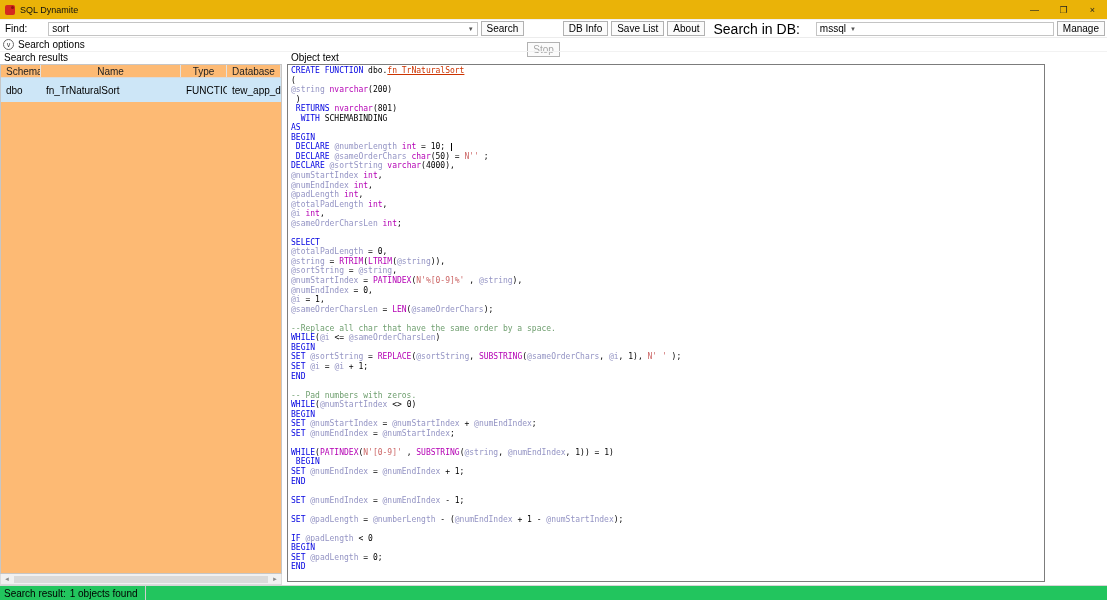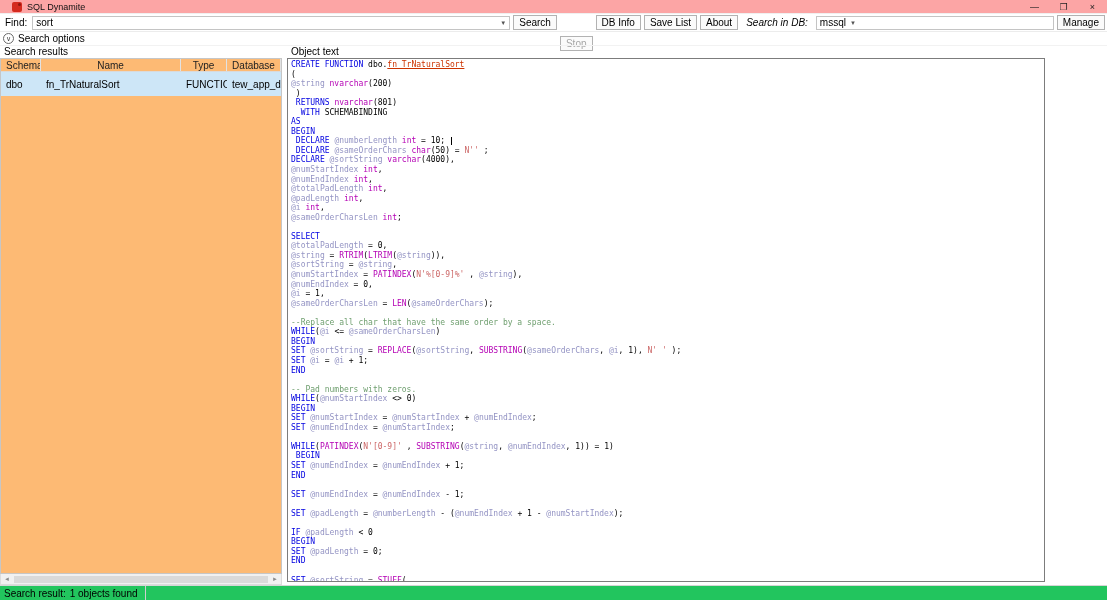--- a/index.html
+++ b/index.html
@@ -4,38 +4,38 @@
 <style>
   * { box-sizing: border-box; margin: 0; padding: 0; }
   html,body { width:1107px; height:600px; overflow:hidden; }
   body {
     font-family: "Liberation Sans", sans-serif;
     font-size: 10px; color:#000; background:#fff;
     display:flex; flex-direction:column;
   }
 
   
-  .titlebar { height:14px; display:flex; align-items:center; padding-left:12px; background:#fca5a5; border-bottom:1px solid #f0f0f0; flex:none; }
+  .titlebar { height:20px; display:flex; align-items:center; padding-left:5px; background:#eab308; border-bottom:1px solid #f0f0f0; flex:none; }
   .app-icon { width:10px; height:10px; background:#d42a1e; border-radius:2px; margin-right:5px; position:relative; flex:none; }
   .app-icon::after { content:""; position:absolute; right:1px; top:1px; width:3px; height:3px; background:#8f160e; border-radius:50%; }
   .title-text { font-size:9px; color:#111; }
   .win-controls { margin-left:auto; display:flex; height:16px; }
   .win-btn { width:29px; display:flex; align-items:center; justify-content:center; font-size:9px; color:#222; cursor:default; }
 
   
   .findbar { height:18px; display:flex; align-items:center; gap:3px; padding:0 2px 0 5px; border-bottom:1px solid #ececec; flex:none; }
-  .find-label { font-size:10px; margin-right:2px; }
+  .find-label { font-size:10px; margin-right:18px; }
   .combo { height:14px; border:1px solid #c4c4c4; background:#fff; display:flex; align-items:center; padding:0 3px; }
   .combo input { border:none; outline:none; flex:1; font-family:"Liberation Sans",sans-serif; font-size:10px; padding:0; background:transparent; }
   .combo-arrow { color:#555; font-size:6px; margin-left:4px; flex:none; }
   .find-combo { flex:1; }
   .db-combo { width:238px; }
   .btn { height:15px; border:1px solid #b2b2b2; background:#fbfbfb; font-size:10px; padding:0 5px; display:flex; align-items:center; white-space:nowrap; cursor:default; }
   .btn.disabled { color:#a6a6a6;margin-top:41px; }
-  .db-label { font-size:10px; margin:0 5px 0 5px; white-space:nowrap;font-style:italic; }
+  .db-label { font-size:14px; margin:0 13px 0 5px; white-space:nowrap; }
 
   
   .optionsbar { height:14px; display:flex; align-items:center; gap:4px; padding:0 3px; border-bottom:1px solid #f2f2f2; flex:none; }
   .expander { width:11px; height:11px; border:1px solid #6a6a6a; border-radius:50%; display:flex; align-items:center; justify-content:center; color:#444; font-size:7px; line-height:1; }
   .options-label { font-size:10px; }
 
   
   .main { flex:1; display:flex; min-height:0; }
   .left-col { width:282px; flex:none; display:flex; flex-direction:column; min-height:0; }
   .panel-label { font-size:10px; height:12px; padding:0 4px; flex:none; }
@@ -150,22 +150,22 @@
         <div class="code-line"><span class="tok-p"> )</span></div>
         <div class="code-line"><span class="tok-p"> </span><span class="tok-k">RETURNS</span><span class="tok-p"> </span><span class="tok-t">nvarchar</span><span class="tok-p">(801)</span></div>
         <div class="code-line"><span class="tok-p">  </span><span class="tok-k">WITH</span><span class="tok-p"> SCHEMABINDING</span></div>
         <div class="code-line"><span class="tok-k">AS</span></div>
         <div class="code-line"><span class="tok-k">BEGIN</span></div>
         <div class="code-line"><span class="tok-p"> </span><span class="tok-k">DECLARE</span><span class="tok-p"> </span><span class="tok-v">@numberLength</span><span class="tok-p"> </span><span class="tok-t">int</span><span class="tok-p"> = 10; </span><span class="tok-caret"></span></div>
         <div class="code-line"><span class="tok-p"> </span><span class="tok-k">DECLARE</span><span class="tok-p"> </span><span class="tok-v">@sameOrderChars</span><span class="tok-p"> </span><span class="tok-t">char</span><span class="tok-p">(50) = </span><span class="tok-s">N''</span><span class="tok-p"> ;</span></div>
         <div class="code-line"><span class="tok-k">DECLARE</span><span class="tok-p"> </span><span class="tok-v">@sortString</span><span class="tok-p"> </span><span class="tok-t">varchar</span><span class="tok-p">(4000),</span></div>
         <div class="code-line"><span class="tok-v">@numStartIndex</span><span class="tok-p"> </span><span class="tok-t">int</span><span class="tok-p">,</span></div>
         <div class="code-line"><span class="tok-v">@numEndIndex</span><span class="tok-p"> </span><span class="tok-t">int</span><span class="tok-p">,</span></div>
+        <div class="code-line"><span class="tok-v">@padLength</span><span class="tok-p"> </span><span class="tok-t">int</span><span class="tok-p">,</span></div>
         <div class="code-line"><span class="tok-v">@totalPadLength</span><span class="tok-p"> </span><span class="tok-t">int</span><span class="tok-p">,</span></div>
-        <div class="code-line"><span class="tok-v">@padLength</span><span class="tok-p"> </span><span class="tok-t">int</span><span class="tok-p">,</span></div>
         <div class="code-line"><span class="tok-v">@i</span><span class="tok-p"> </span><span class="tok-t">int</span><span class="tok-p">,</span></div>
         <div class="code-line"><span class="tok-v">@sameOrderCharsLen</span><span class="tok-p"> </span><span class="tok-t">int</span><span class="tok-p">;</span></div>
         <div class="code-line"></div>
         <div class="code-line"><span class="tok-k">SELECT</span></div>
         <div class="code-line"><span class="tok-v">@totalPadLength</span><span class="tok-p"> = 0,</span></div>
         <div class="code-line"><span class="tok-v">@string</span><span class="tok-p"> = </span><span class="tok-t">RTRIM</span><span class="tok-p">(</span><span class="tok-t">LTRIM</span><span class="tok-p">(</span><span class="tok-v">@string</span><span class="tok-p">)),</span></div>
         <div class="code-line"><span class="tok-v">@sortString</span><span class="tok-p"> = </span><span class="tok-v">@string</span><span class="tok-p">,</span></div>
         <div class="code-line"><span class="tok-v">@numStartIndex</span><span class="tok-p"> = </span><span class="tok-t">PATINDEX</span><span class="tok-p">(</span><span class="tok-s">N'%[0-9]%'</span><span class="tok-p"> , </span><span class="tok-v">@string</span><span class="tok-p">),</span></div>
         <div class="code-line"><span class="tok-v">@numEndIndex</span><span class="tok-p"> = 0,</span></div>
         <div class="code-line"><span class="tok-v">@i</span><span class="tok-p"> = 1,</span></div>

